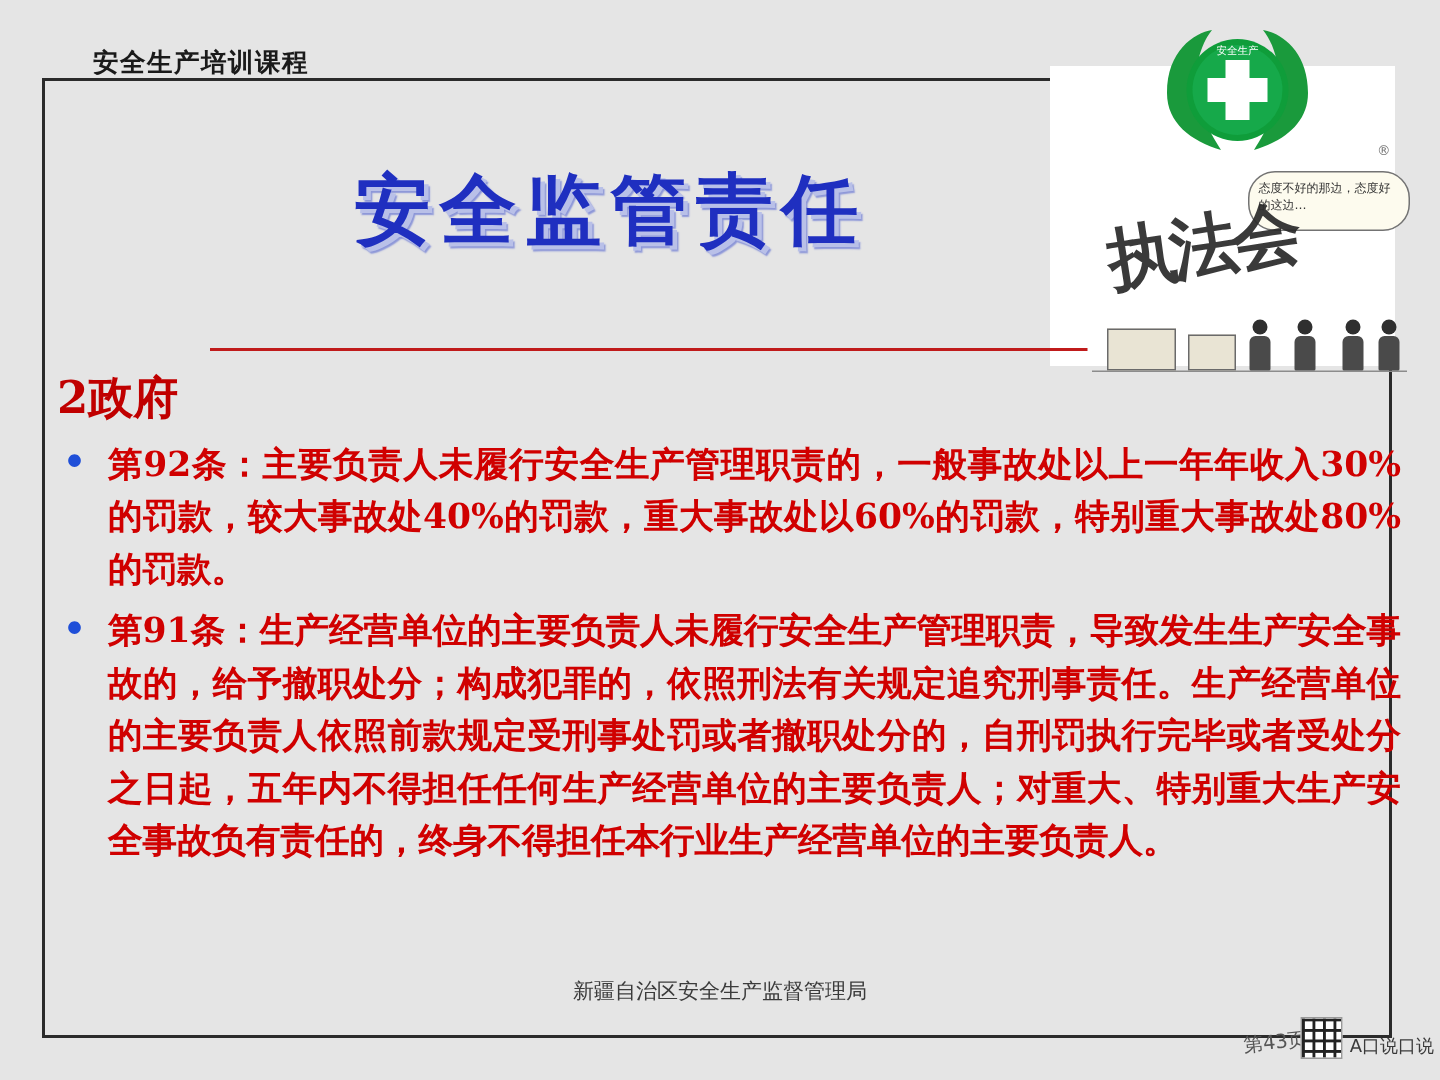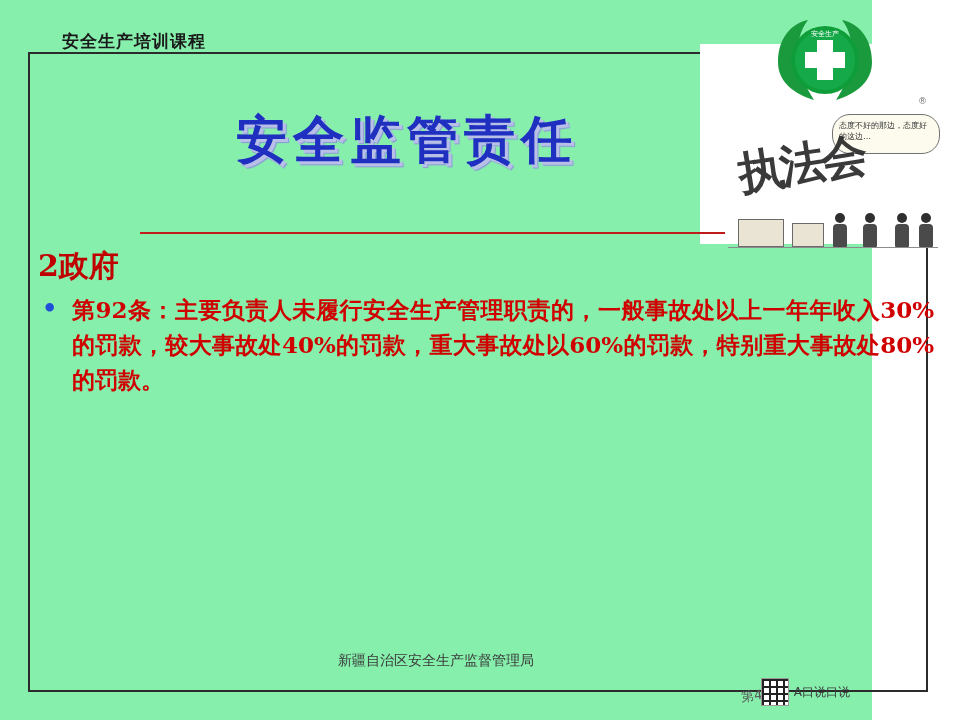--- a/index.html
+++ b/index.html
@@ -11,23 +11,23 @@
     height: 720px;
     background: #ffffff;
     font-family: "DejaVu Sans", "Liberation Sans", sans-serif;
     overflow: hidden;
     position: relative;
   }
 
   .slide {
     position: absolute;
     left: 0; top: 0;
-    width: 872px;
+    width: 960px;
     height: 720px;
-    background: #86efac;
+    background: #e5e5e5;
   }
 
   
   .course-label {
     position: absolute;
     left: 62px;
     top: 30px;
     font-size: 17px;
     font-weight: bold;
     color: #1a1a1a;
@@ -243,24 +243,24 @@
     right: 88px;
     top: 686px;
     font-size: 13px;
     color: #555;
     transform: rotate(-6deg);
   }
 
   
   .wechat {
     position: absolute;
-    right: 22px;
+    right: 4px;
     top: 678px;
     display: flex;
-    align-items: center;
+    align-items: flex-end;
     gap: 5px;
     font-size: 12px;
     color: #3a3a3a;
   }
   .wechat .qr {
     width: 26px;
     height: 26px;
     background:
       linear-gradient(90deg, #222 2px, transparent 2px) 0 0/7px 7px,
       linear-gradient(#222 2px, transparent 2px) 0 0/7px 7px,
@@ -318,20 +318,21 @@
       <div class="head"></div>
         <div class="body"></div>
     </div>
   </div>
 
   <div class="body-area">
     <div class="line-gov">2政府</div>
 
     <ul class="bullets">
       <li>第92条：主要负责人未履行安全生产管理职责的，一般事故处以上一年年收入30%的罚款，较大事故处40%的罚款，重大事故处以60%的罚款，特别重大事故处80%的罚款。</li>
+      <li>第91条：生产经营单位的主要负责人未履行安全生产管理职责，导致发生生产安全事故的，给予撤职处分；构成犯罪的，依照刑法有关规定追究刑事责任。生产经营单位的主要负责人依照前款规定受刑事处罚或者撤职处分的，自刑罚执行完毕或者受处分之日起，五年内不得担任任何生产经营单位的主要负责人；对重大、特别重大生产安全事故负有责任的，终身不得担任本行业生产经营单位的主要负责人。</li>
     </ul>
   </div>
 
   <div class="footer-org">新疆自治区安全生产监督管理局</div>
   <div class="footer-page">第43页</div>
 
   <div class="wechat">
     <div class="qr"></div>
     <span>A口说口说</span>
   </div>

